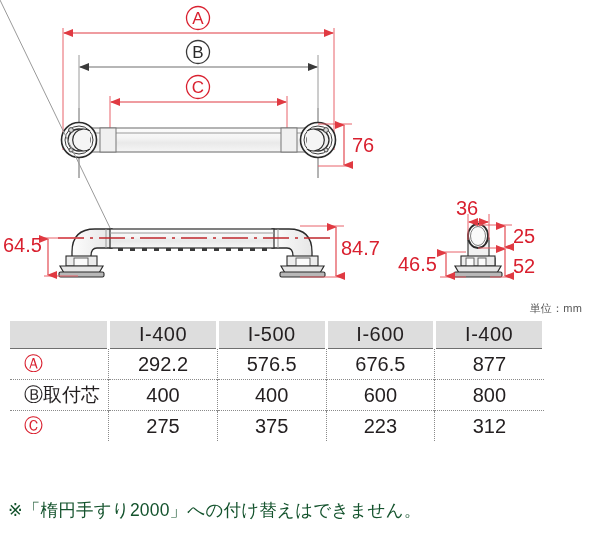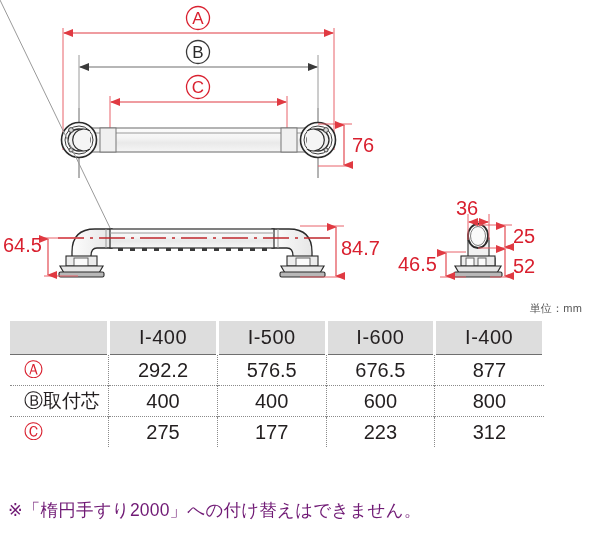--- a/index.html
+++ b/index.html
@@ -46,21 +46,21 @@
     background:#dddddd;
     font-size:20px;
     letter-spacing:0.5px;
     border-left:3px solid #ffffff;
     border-right:3px solid #ffffff;
   }
   .hdr-blank{
     background:#dddddd;
     border-right:3px solid #ffffff;
   }
-  tr.hdr td{height:33px;}
+  tr.hdr td{height:27px;}
 
   tr.datarow td{
     border-top:1px dotted #8a8a8a;
     border-left:1px dotted #8a8a8a;
     height:30px;
   }
   tr.datarow td.rowlabel{
     border-left:none;
     text-align:left;
     padding-left:14px;
@@ -68,21 +68,21 @@
   }
   tr.datarow.first td{border-top:1px solid #6f6f6f;}
   tr.lastrow td{border-bottom:1px solid #6f6f6f;}
 
   .rowlabel .mark-red{color:#d9202f;}
 
   .note{
     position:absolute;
     left:8px;top:498px;
     font-size:17.5px;
-    color:#701a75;
+    color:#14532d;
     letter-spacing:0.2px;
   }
 
   
   .dimtxt{font-family:"Liberation Sans","DejaVu Sans",sans-serif;font-size:20px;fill:#d9202f;}
   .balloontxt{font-family:"Liberation Sans","DejaVu Sans",sans-serif;font-size:17px;}
   .redline{stroke:#e03a42;stroke-width:1.1;fill:none;}
   .redline-t{stroke:#e8636a;stroke-width:1;fill:none;}
   .grayline{stroke:#6f6f6f;stroke-width:1.2;fill:none;}
   .thin{stroke:#9a9a9a;stroke-width:1;fill:none;}
@@ -317,21 +317,21 @@
         <td class="rowlabel"><span>Ⓑ</span><span>取付芯</span></td>
         <td>400</td>
         <td>400</td>
         <td>600</td>
         <td>800</td>
       </tr>
 
       <tr class="datarow">
         <td class="rowlabel"><span class="mark-red">Ⓒ</span><span></span></td>
         <td>275</td>
-        <td>177</td>
+        <td>375</td>
         <td>223</td>
         <td>312</td>
       </tr>
 
     </tbody>
   </table>
 
   <div class="note">※「楕円手すり2000」への付け替えはできません。</div>
 
 </div>

